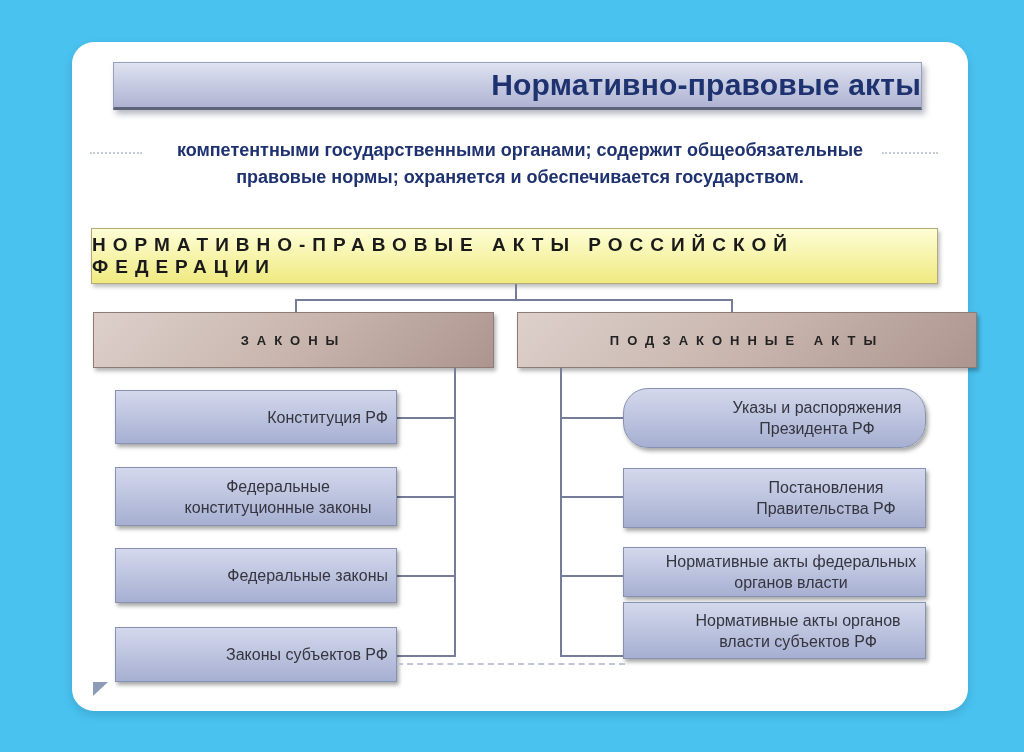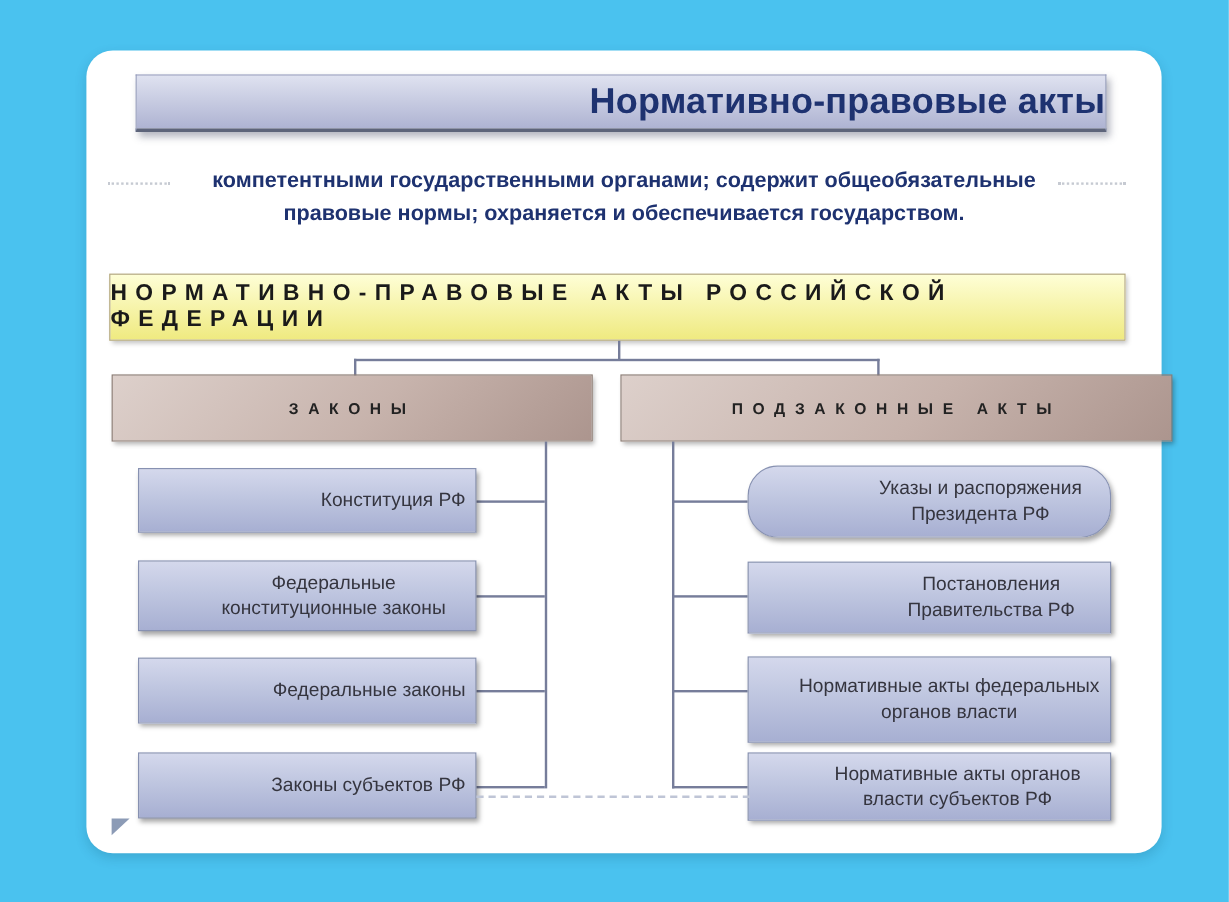--- a/index.html
+++ b/index.html
@@ -68,21 +68,21 @@
     box-shadow:2px 3px 4px rgba(0,0,0,.35);
     display:flex;align-items:center;justify-content:flex-end;
     font-size:16px;color:var(--leaf-ink,#35353F);line-height:21px;text-align:center;
     padding:0 8px;
   }
   .col-l{left:43px;width:282px;}
   .col-r{left:551px;width:303px;}
   .l1{top:348px;height:54px;} .l2{top:425px;height:59px;}
   .l3{top:506px;height:55px;} .l4{top:585px;height:55px;}
   .r1{top:346px;height:60px;border-radius:25px;} .r2{top:426px;height:60px;}
-  .r3{top:505px;height:72px;} .r4{top:585px;height:57px;padding-left:28px;}
+  .r3{top:505px;height:50px;} .r4{top:560px;height:57px;padding-left:28px;}
   .w220{max-width:220px;} .w200{max-width:200px;} .w182{max-width:182px;}
   .w252{max-width:252px;} .w238{max-width:238px;}
 
   .line{background:var(--line,#767D9A);}
   .v{width:2px;} .h{height:2px;}
   .root-stub{left:443px;top:242px;height:16px;}
   .root-h{left:223px;top:257px;width:438px;}
   .root-drop-l{left:223px;top:257px;height:14px;}
   .root-drop-r{left:659px;top:257px;height:14px;}
   .trunk-l{left:382px;top:326px;height:289px;}

